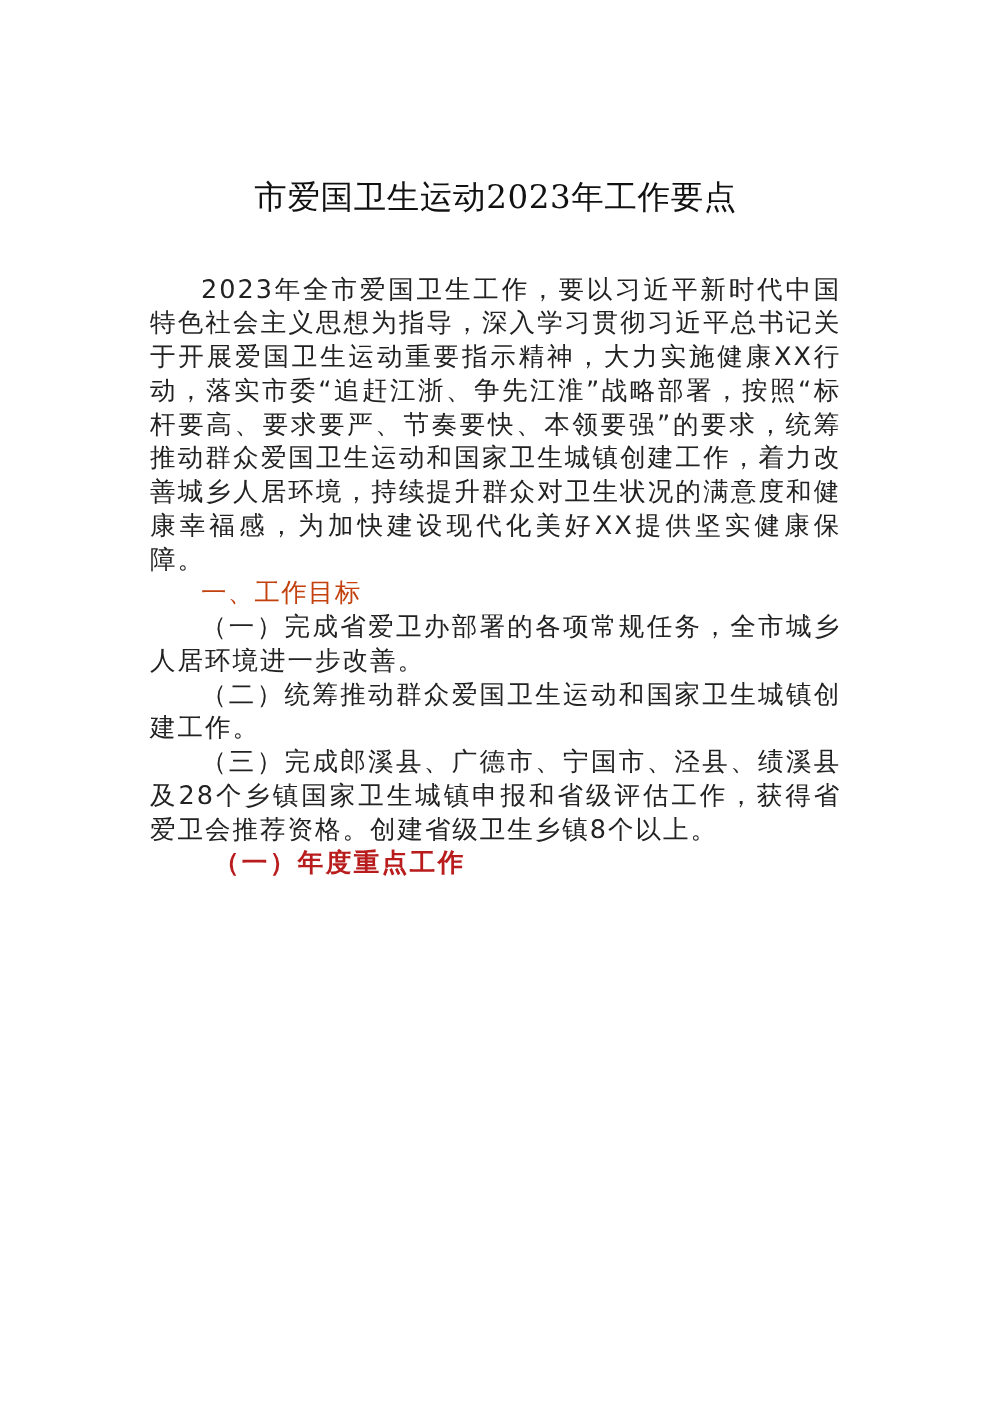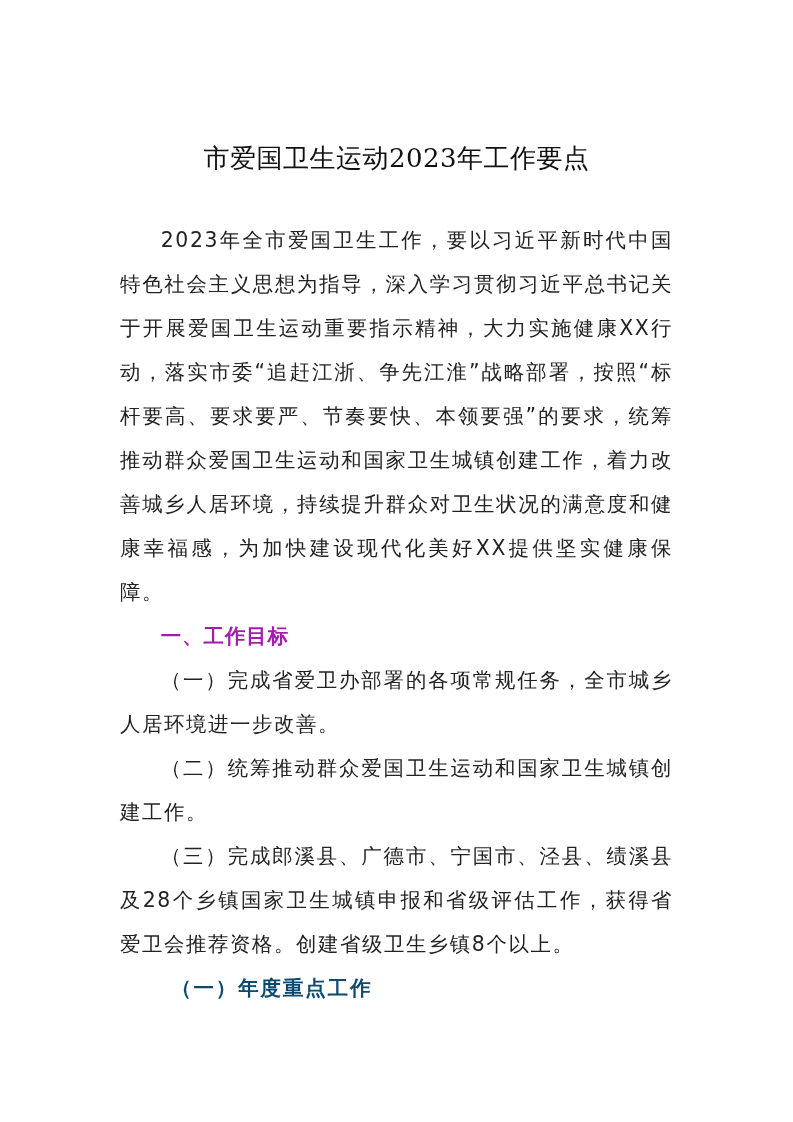--- a/index.html
+++ b/index.html
@@ -6,26 +6,26 @@
   body { width: 793px; height: 1122px; position: relative; overflow: hidden; color: #111; }
   .page { position: absolute; left: 0; top: 0; width: 754px; height: 1122px; background: #fff; }
   .title {
     position: absolute; left: 0; width: 793px; top: 138px;
     text-align: center; font-family: "DejaVu Serif", "Liberation Serif", serif;
     font-size: 26px; line-height: 40px; letter-spacing: 0.5px; color: #111;
   }
   .body {
     position: absolute; left: 120px; top: 218px; width: 553px;
     font-family: "DejaVu Sans", "Liberation Sans", sans-serif;
-    font-size: 20.4px; line-height: 44px; color: #222;
+    font-size: 20.4px; line-height: 27px; color: #222;
     text-align: justify; text-justify: inter-character; letter-spacing: 1.6px;
   }
   .para { margin: 0; text-indent: 2em; }
-  .h1 { margin: 0; text-indent: 2em; font-weight: bold; letter-spacing: 1px; color: #a21caf; }
-  .h2 { margin: 0; text-indent: 2.5em; letter-spacing: 2px; color: #0c4a6e; font-weight: 600; }
+  .h1 { margin: 0; text-indent: 2em; font-weight: normal; letter-spacing: 1px; color: #c2410c; }
+  .h2 { margin: 0; text-indent: 2.5em; letter-spacing: 2px; color: #b91c1c; font-weight: 600; }
 </style>
 </head>
 <body>
 
 <div class="page">
   <div class="title">市爱国卫生运动2023年工作要点</div>
 
   <div class="body">
     <p class="para">2023年全市爱国卫生工作，要以习近平新时代中国特色社会主义思想为指导，深入学习贯彻习近平总书记关于开展爱国卫生运动重要指示精神，大力实施健康XX行动，落实市委“追赶江浙、争先江淮”战略部署，按照“标杆要高、要求要严、节奏要快、本领要强”的要求，统筹推动群众爱国卫生运动和国家卫生城镇创建工作，着力改善城乡人居环境，持续提升群众对卫生状况的满意度和健康幸福感，为加快建设现代化美好XX提供坚实健康保障。</p>
 

